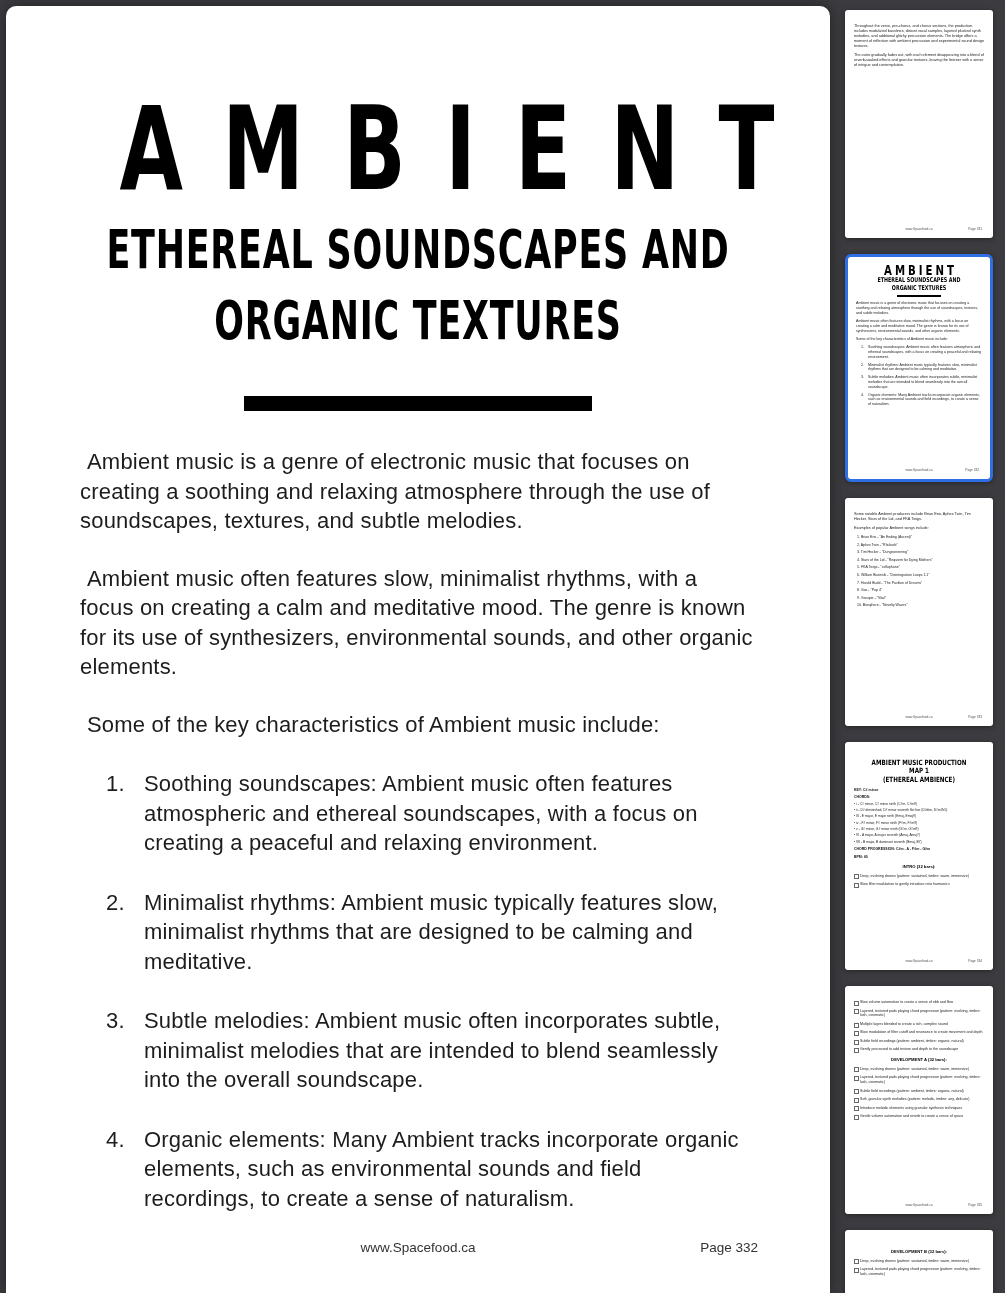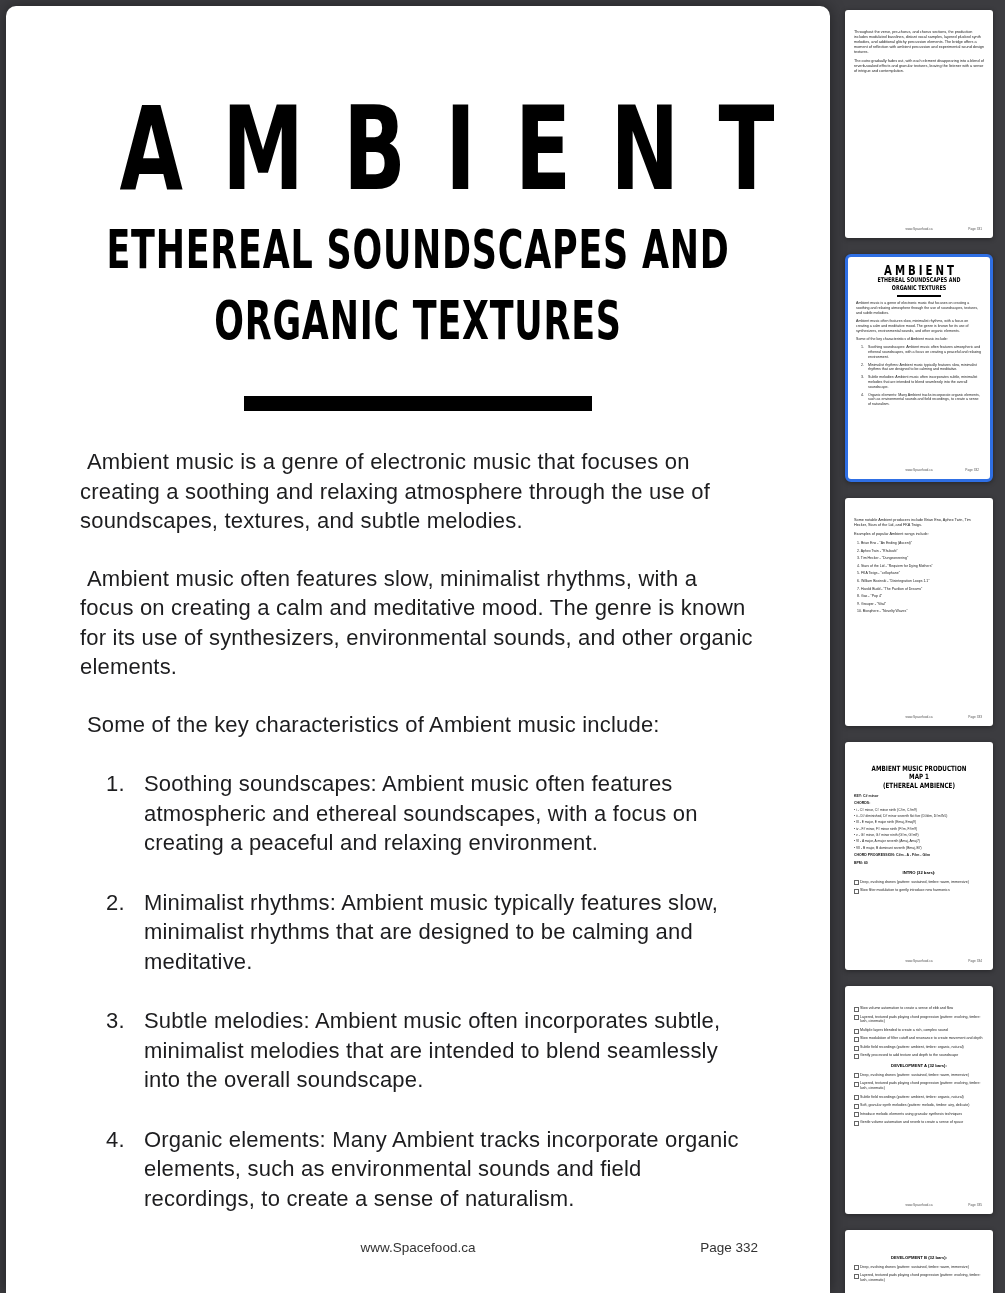--- a/index.html
+++ b/index.html
@@ -33,21 +33,21 @@
   .doc-list .num { flex:0 0 38px; color:#1d1d1f; }
   .doc-list .txt { flex:1; }
   .doc-footer { position:absolute; top:1234px; left:0; width:100%; height:20px; font-size:13.5px; color:#333; }
   .doc-footer .site { position:absolute; left:50%; transform:translateX(-50%); }
   .doc-footer .pagenum { position:absolute; right:72px; }
 
   
   .sidebar { position:absolute; left:845px; top:10px; width:148px; display:flex; flex-direction:column; gap:16px; }
   .thumb {
     width:148px; height:228px; background:#fff; border-radius:3px;
-    overflow:hidden; position:relative; padding:20px 9px;
+    overflow:hidden; position:relative; padding:14px 9px;
     font-size:4px; line-height:5.4px; color:#333;
     box-shadow:0 1px 5px rgba(0,0,0,.4); cursor:pointer;
   }
   .thumb.active { border:3px solid #2f6fe4; border-radius:6px; padding:9px 8px; }
   .tt { font-size:3.8px; line-height:5px; margin-bottom:4px; color:#222; }
   .tfoot { position:absolute; bottom:6px; left:9px; right:9px; height:5px; font-size:3.2px; color:#555; }
   .tfoot .tsite { position:absolute; left:50%; transform:translateX(-50%); }
   .tfoot .tpage { position:absolute; right:2px; }
 
   

